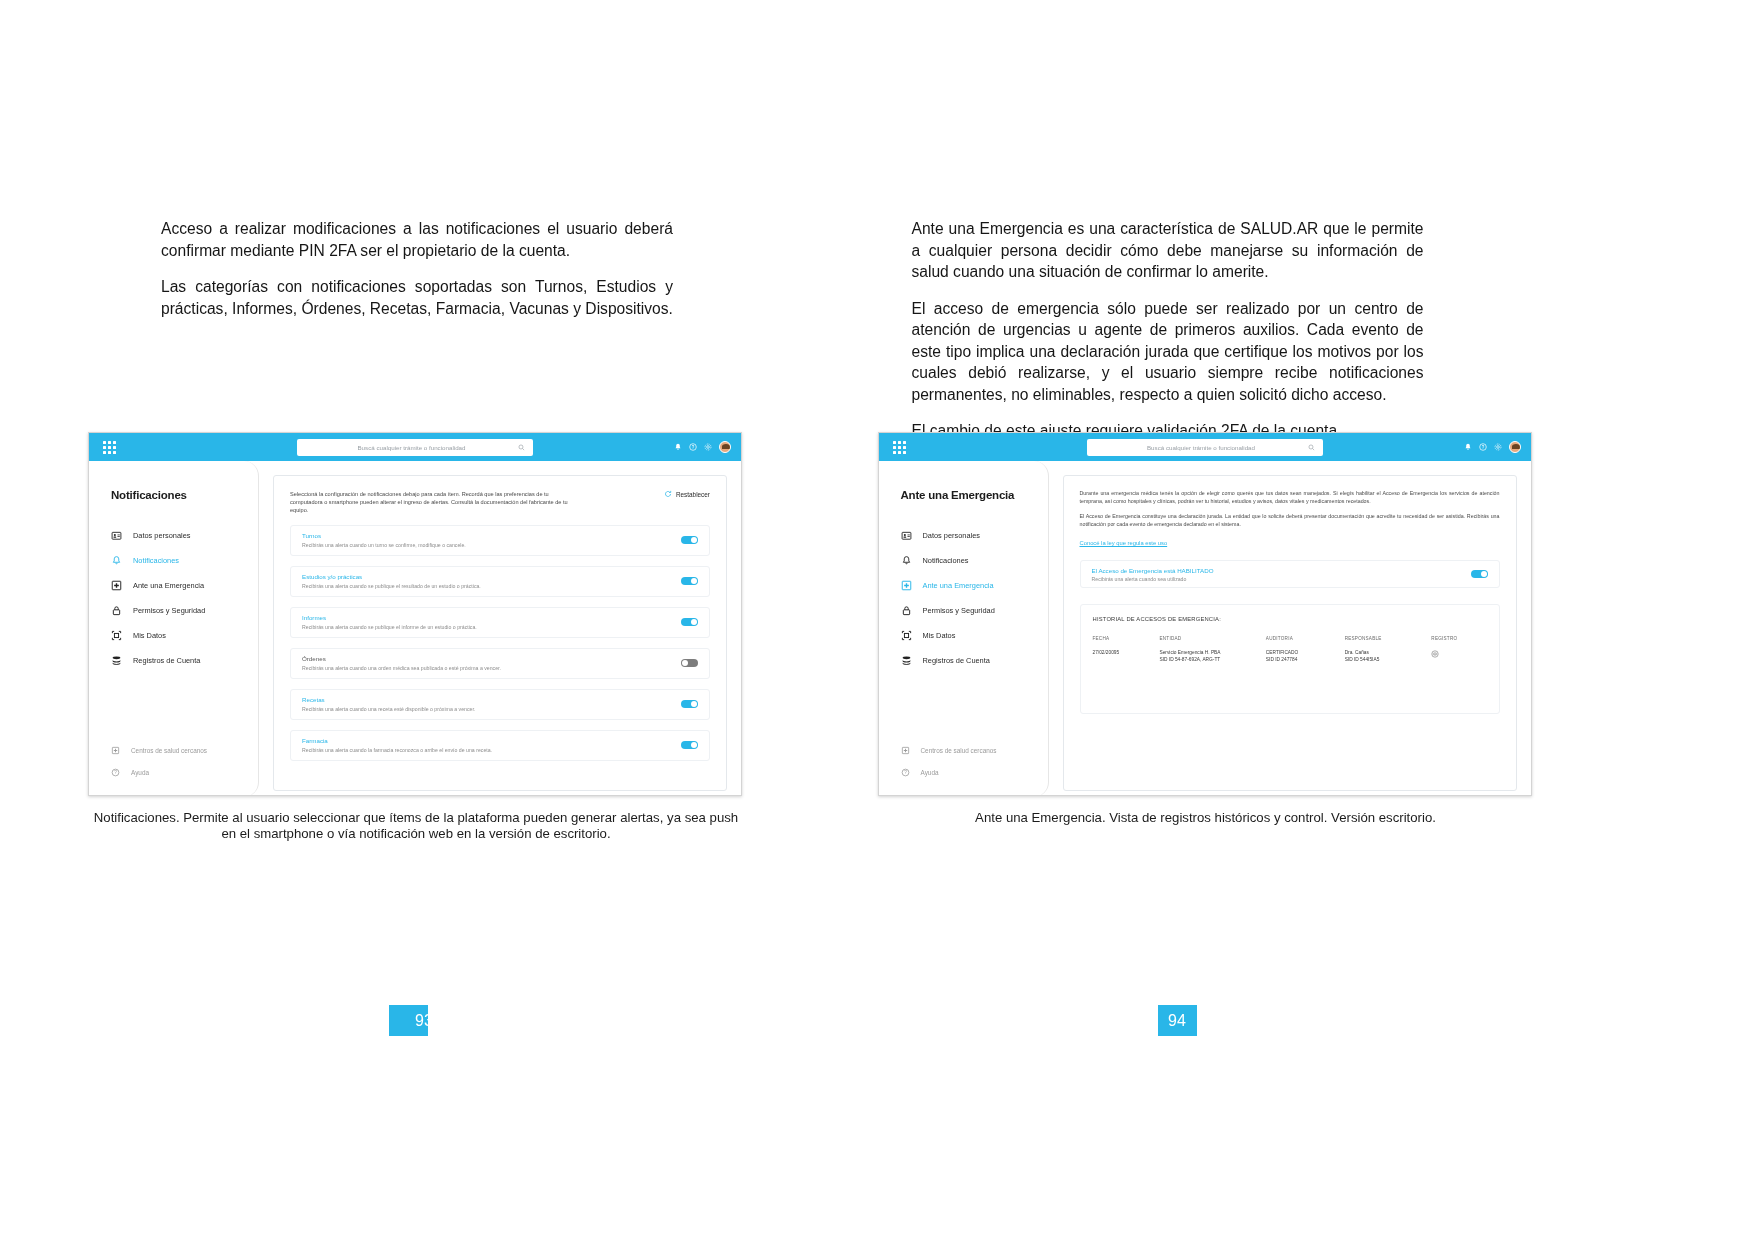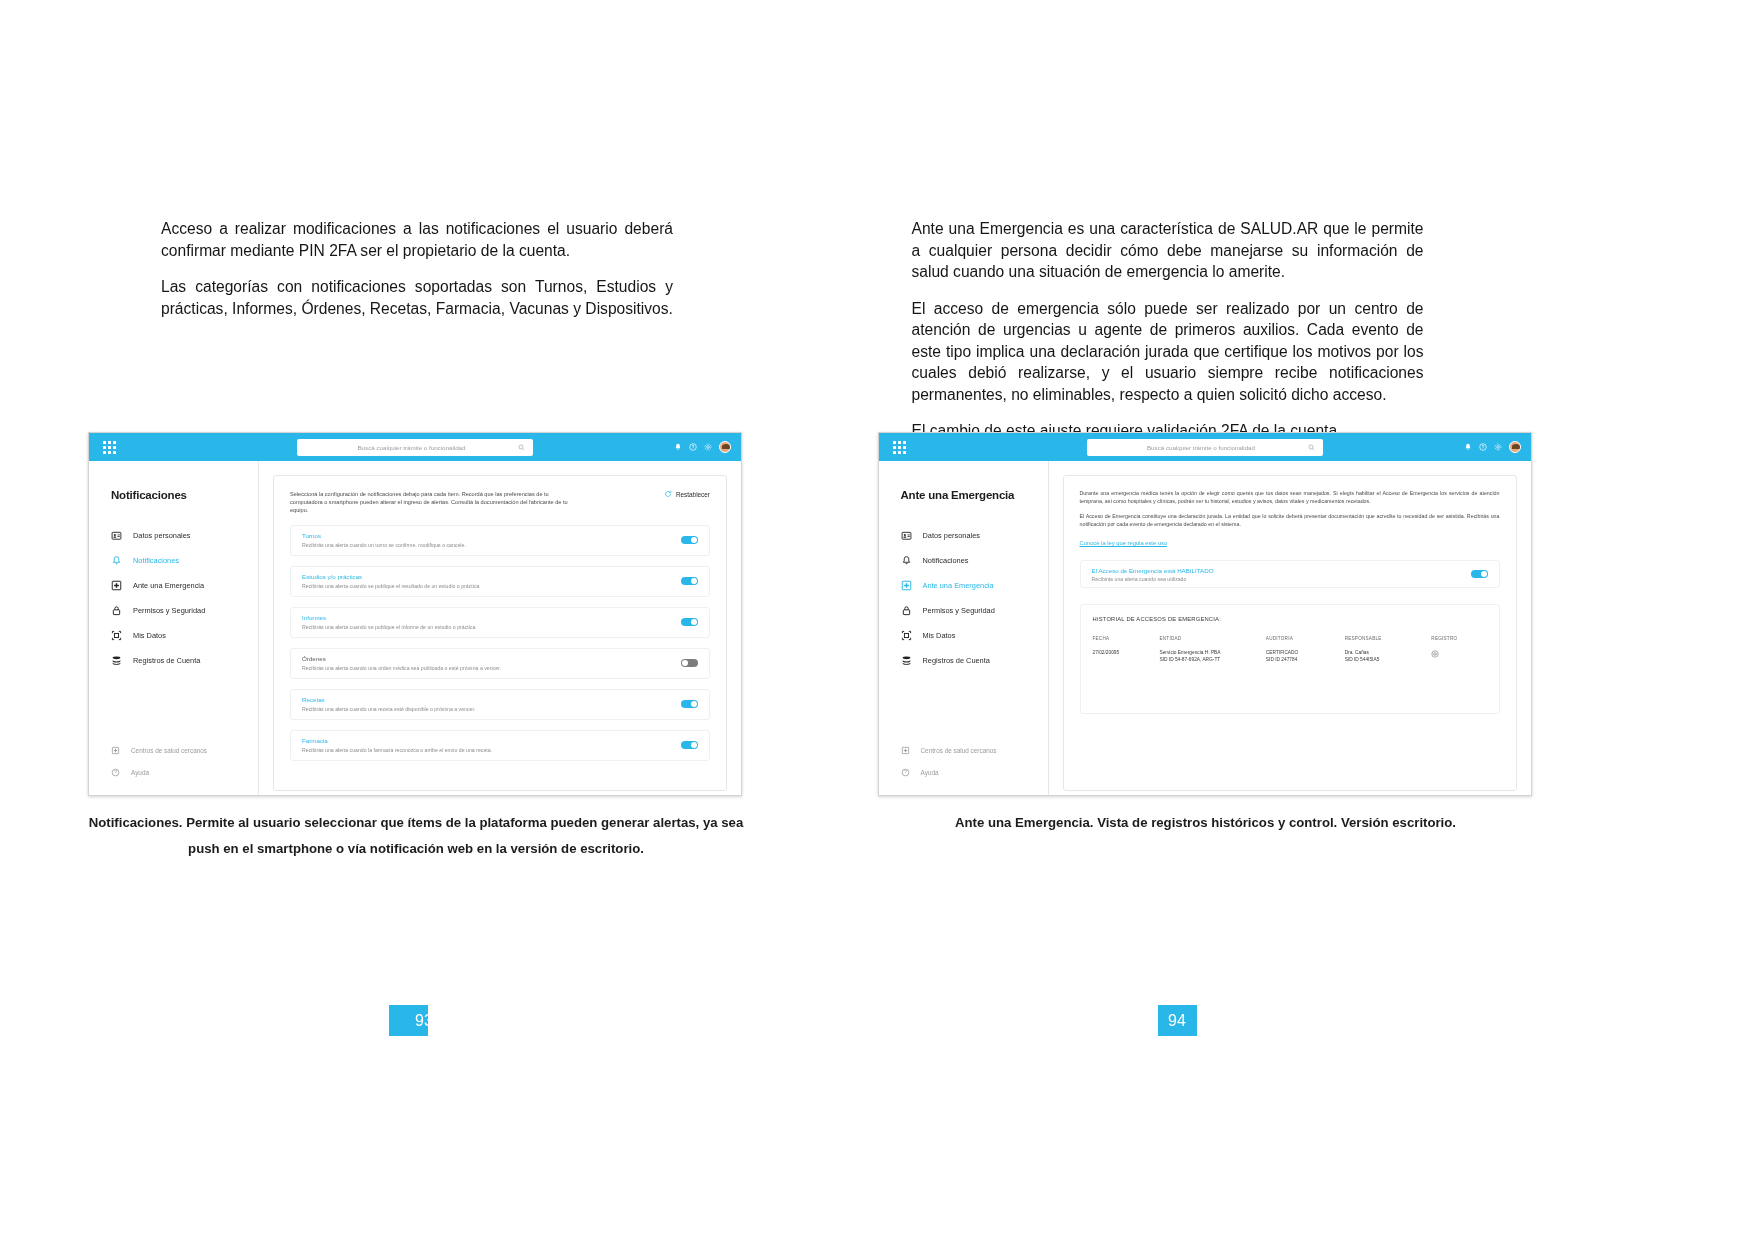--- a/index.html
+++ b/index.html
@@ -95,20 +95,21 @@
   }
 
   .mockbody { display: flex; height: 336px; background: #fff; }
 
   
   .sidebar {
     width: 170px;
     border-right: 1px solid #e6e6e6;
     padding: 28px 0 0 0;
     position: relative;
+    border-radius: 15px;
   }
   .side-title {
     font-size: 11.5px;
     font-weight: bold;
     color: #1c1c1c;
     padding-left: 22px;
     margin-bottom: 22px;
     letter-spacing: -0.2px;
   }
   .side-item {
@@ -203,23 +204,22 @@
   .em-table td { font-size: 4.8px; color: #3a3a3a; vertical-align: top; line-height: 6.6px; }
   .eye-ico { width: 8px; height: 8px; display: block; }
 
   
   .caption {
     position: absolute;
     top: 810px;
     width: 656px;
     text-align: center;
     font-size: 13.2px;
-    line-height: 26px;
+    line-height: 16px;
     color: #1c1c1c;
-    font-weight: bold;
   }
   .caption.left { left: 88px; }
   .caption.right { left: 0px; }
 
   
   .pagenum {
     position: absolute;
     top: 1005px;
     width: 39px; height: 31px;
     background: #29b6e8;
@@ -423,21 +423,21 @@
       </div>
     </div>
 
     <div class="caption left">Notificaciones. Permite al usuario seleccionar que ítems de la plataforma pueden generar alertas, ya sea push en el smartphone o vía notificación web en la versión de escritorio.</div>
     <div class="pagenum left">93</div>
   </div>
 
   <div class="page">
 
     <div class="copy right">
-      <p>Ante una Emergencia es una característica de SALUD.AR que le permite a cualquier persona decidir cómo debe manejarse su información de salud cuando una situación de emergencia lo amerite.</p>
+      <p>Ante una Emergencia es una característica de SALUD.AR que le permite a cualquier persona decidir cómo debe manejarse su información de salud cuando una situación de confirmar lo amerite.</p>
       <p>El acceso de emergencia sólo puede ser realizado por un centro de atención de urgencias u agente de primeros auxilios. Cada evento de este tipo implica una declaración jurada que certifique los motivos por los cuales debió realizarse, y el usuario siempre recibe notificaciones permanentes, no eliminables, respecto a quien solicitó dicho acceso.</p>
       <p class="last">El cambio de este ajuste requiere validación 2FA de la cuenta.</p>
     </div>
 
     <div class="mock right">
       <div class="topbar">
         <div class="grid-icon">
             <i></i>
             <i></i>
             <i></i>

